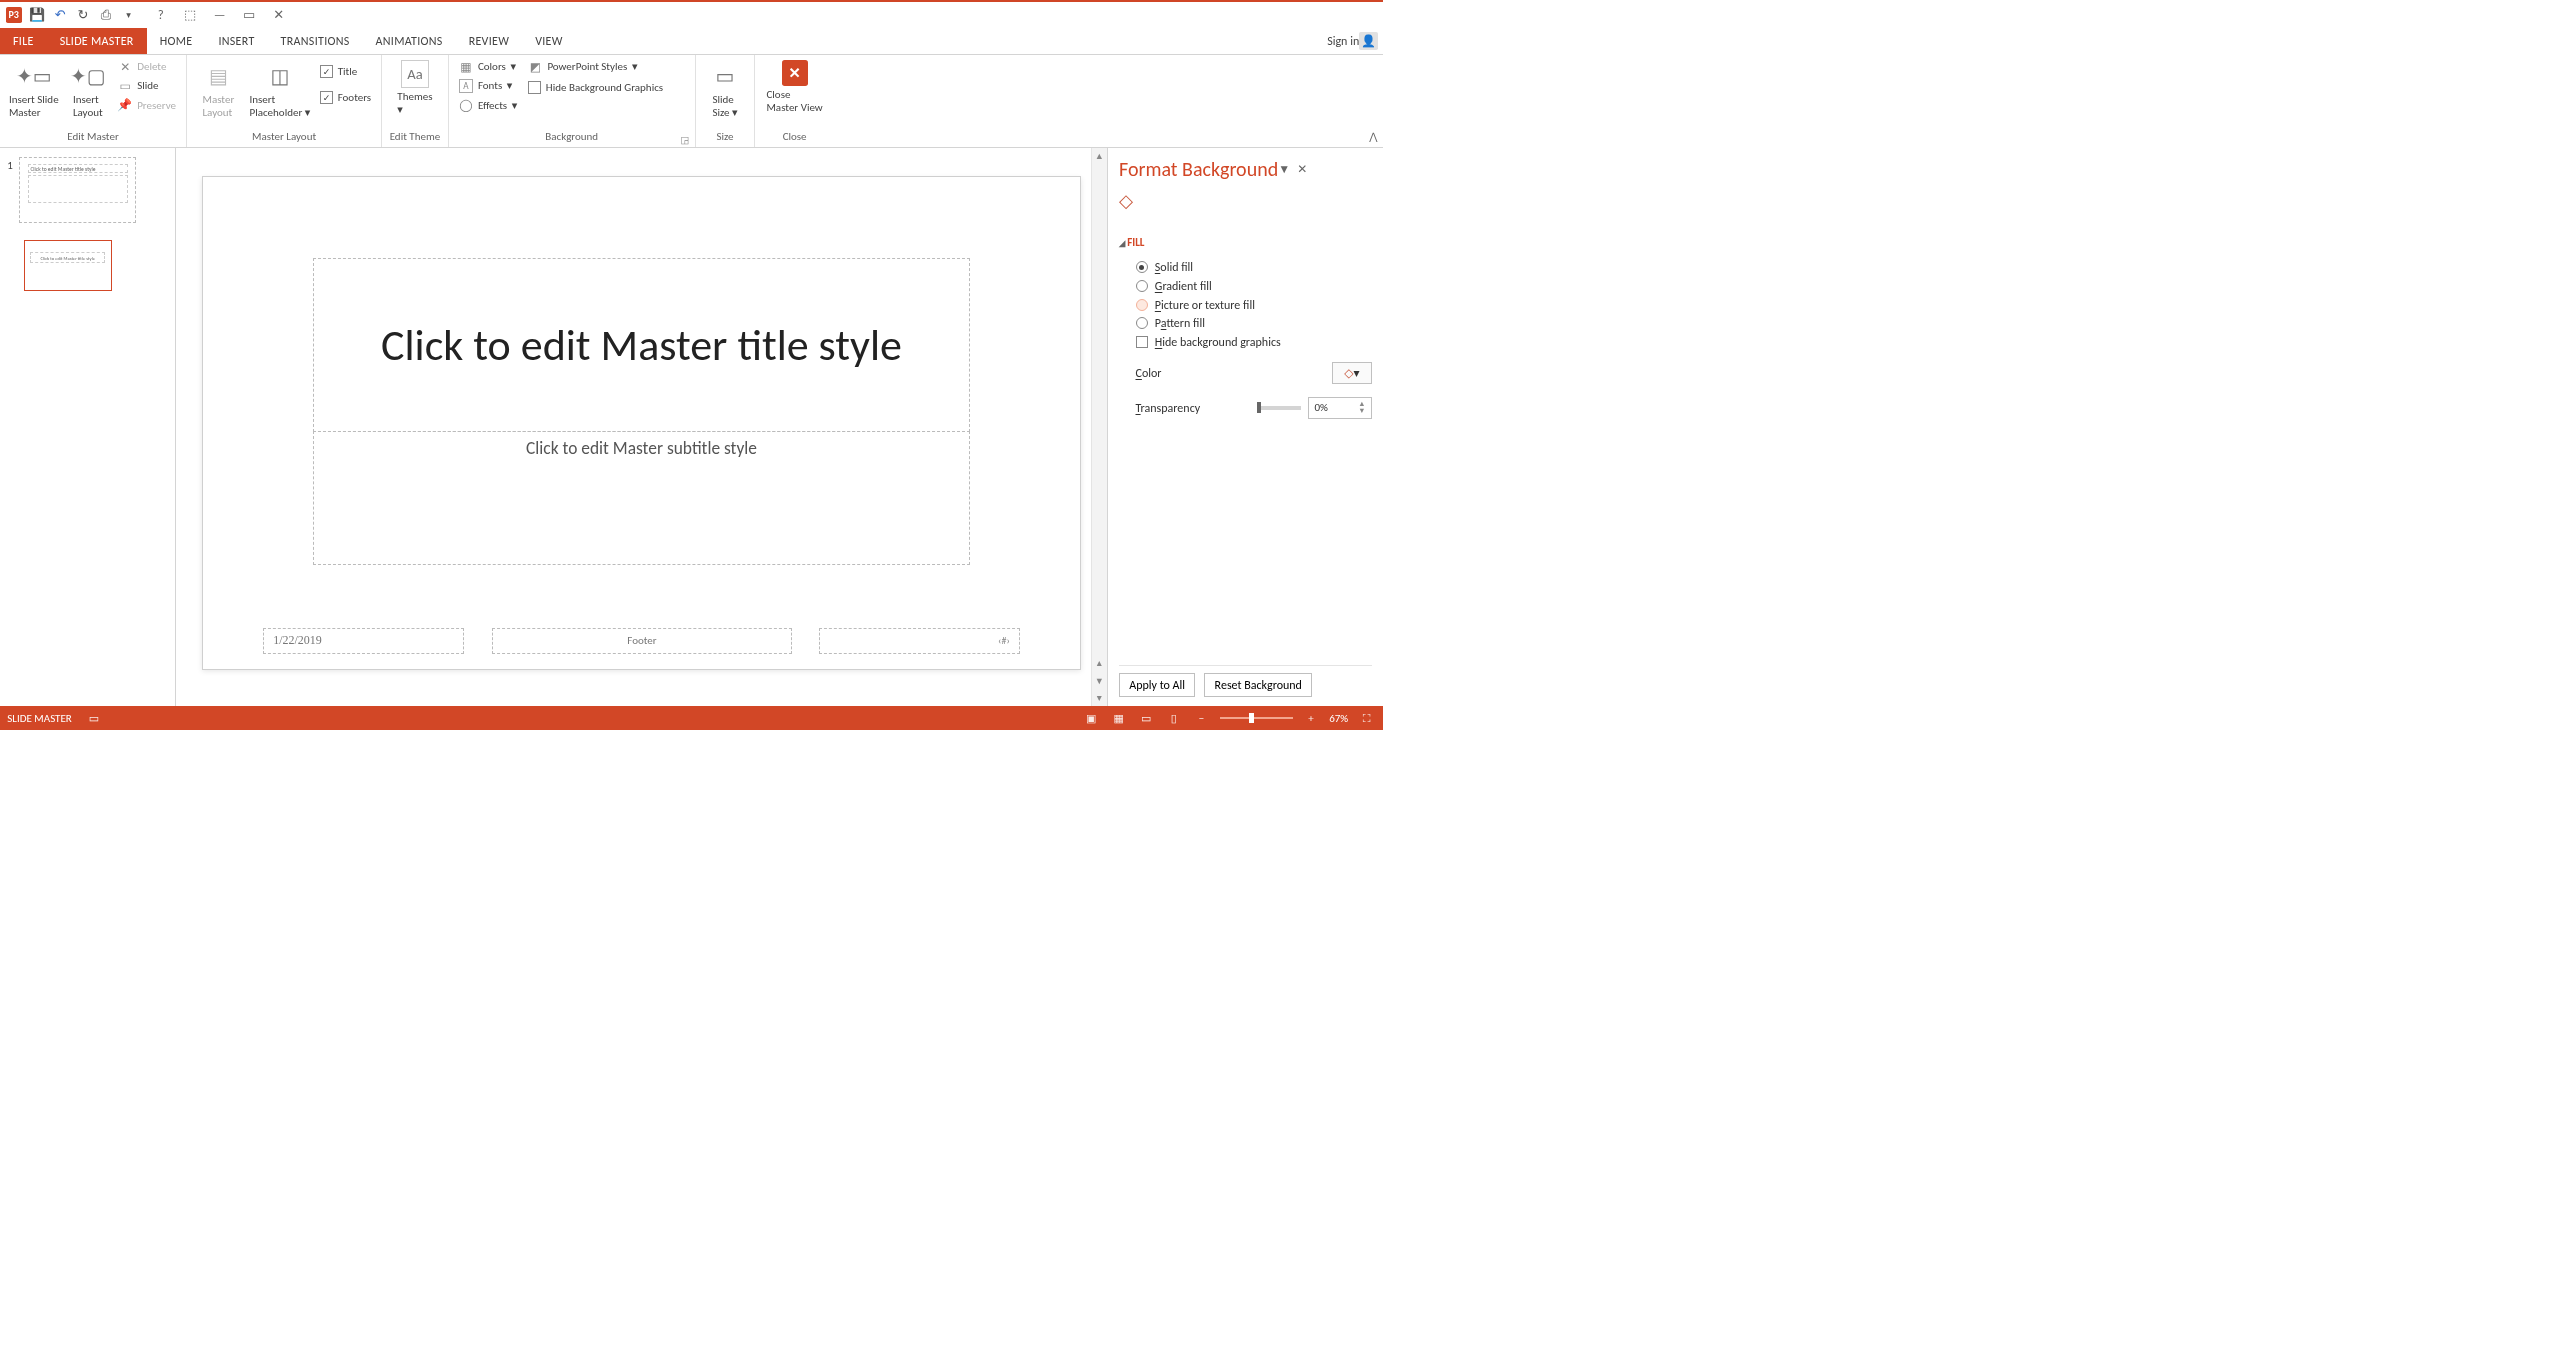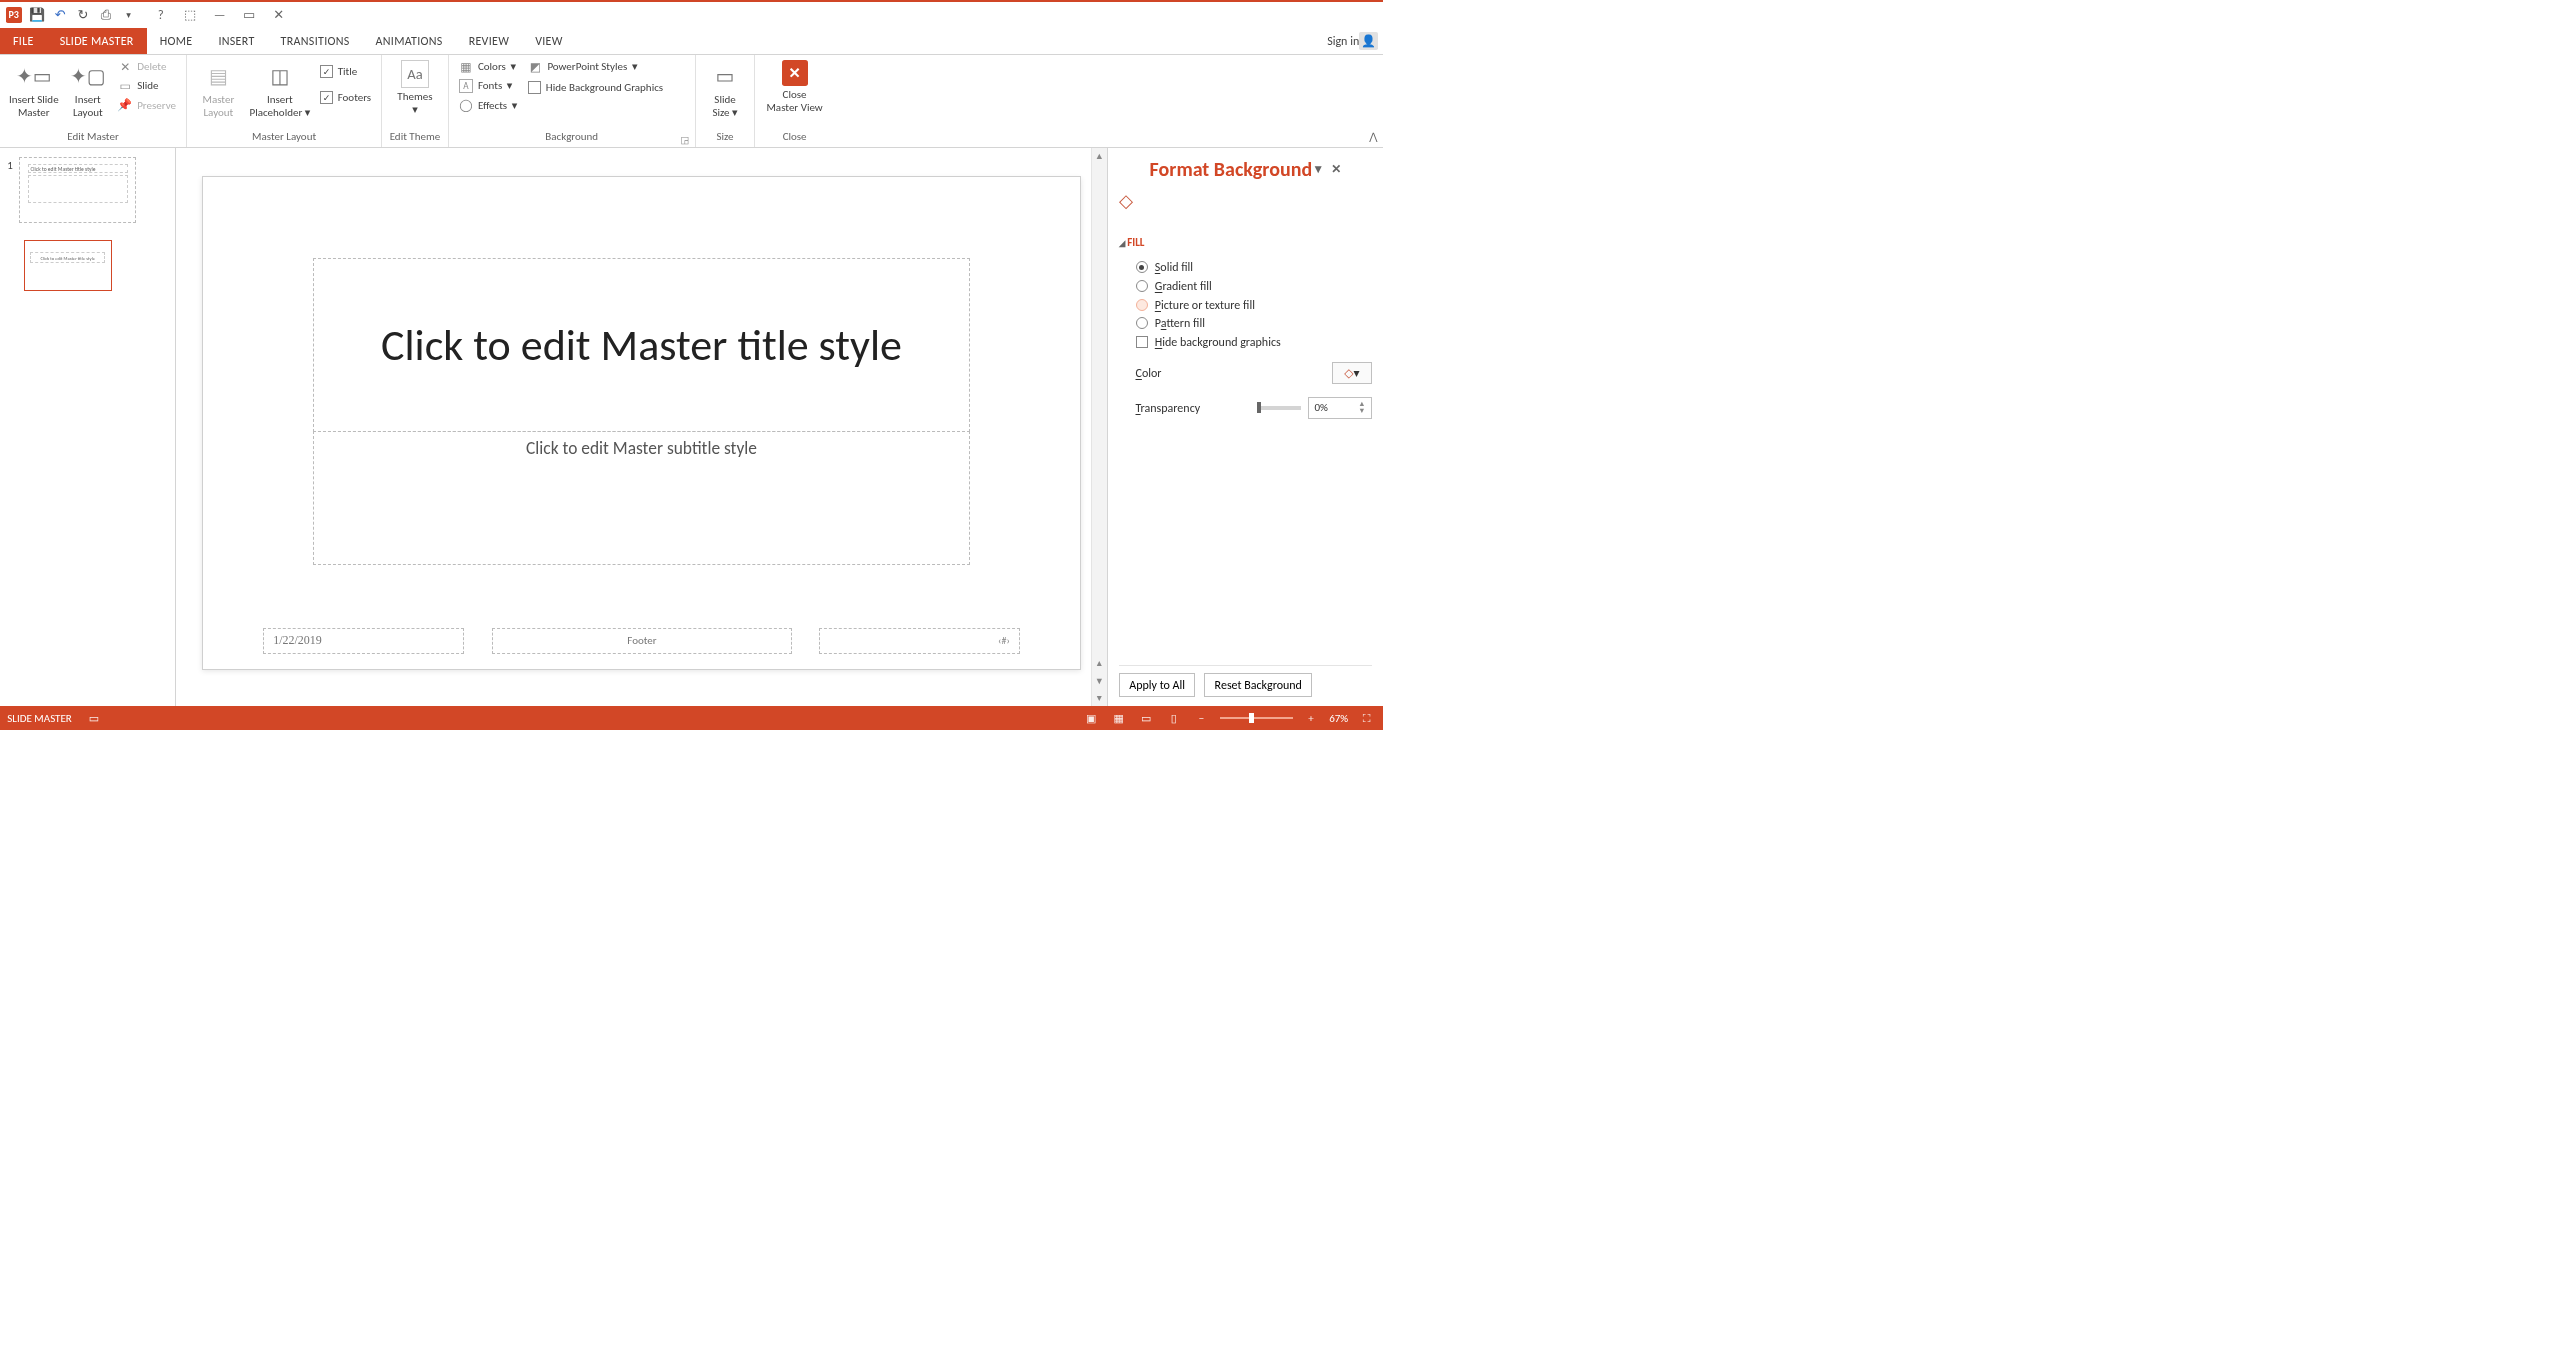--- a/index.html
+++ b/index.html
@@ -19,21 +19,21 @@
 .tabs-row .spacer { flex: 1; }
 .signin { padding: 0 5.5px; display: flex; align-items: center; gap: 0; font-size: 12px; color: #444; }
 .avatar { width: 18.3px; height: 18.3px; background: #e1e1e1; border-radius: 1.8px; display:flex; align-items:center; justify-content:center; color:#999;}
 
 .ribbon { height: 93px; background: #fff; border-bottom: 0.9px solid #d4d4d4; display: flex; position: relative; }
 .group { border-right: 0.9px solid #e1e1e1; padding: 3.7px 7.3px 1.8px; display: flex; flex-direction: column; }
 .group-body { flex: 1; display: flex; align-items: flex-start; gap: 5.5px; }
 .group-label { text-align: center; font-size: 11px; color: #666; height: 16.5px; line-height: 16.5px; }
 .big-btn { display: flex; flex-direction: column; align-items: center; width: 53px; gap: 1.8px; cursor: pointer; padding-top: 1.8px; }
 .big-btn .icn { width: 31px; height: 31px; display:flex; align-items:center; justify-content:center; color:#777; font-size:20px;}
-.big-btn .lbl { font-size: 11px; text-align:center; line-height:13px; color:#444;}
+.big-btn .lbl { font-size: 11px; text-align:left; line-height:13px; color:#444;}
 .small-stack { display:flex; flex-direction:column; gap:2.7px; font-size:11px; color:#444;}
 .small-btn { display:flex; align-items:center; gap:4.6px; cursor:pointer; padding:0.9px 2.7px;}
 .small-btn .sicn { width:14.6px; height:14.6px; display:flex; align-items:center; justify-content:center; color:#888; font-size:12px;}
 .chk { width:13px; height:13px; border:0.9px solid #888; display:inline-flex; align-items:center; justify-content:center; font-size:9.2px; color:#444;}
 .close-x { width:26px; height:26px; background:#d24726; color:#fff; border-radius:2.7px; display:flex; align-items:center; justify-content:center; font-weight:bold; font-size:14.6px;}
 .ribbon-collapse { position:absolute; right:5.5px; bottom:3.7px; color:#666; font-size:10px; cursor:pointer;}
 .dlg-launch { position:absolute; right:5.5px; bottom:1.8px; font-size:9.2px; color:#888; cursor:pointer;}
 .group { position:relative;}
 
 .main { flex:1; display:flex; min-height:0; }
@@ -53,21 +53,21 @@
 .scrollbar-v .next { bottom:0;}
 .slide { margin-top:27.5px; width:879px; height:494px; background:#fff; border:0.9px solid #cfcfcf; box-shadow:0 1.8px 5.5px rgba(0,0,0,.1); position:relative;}
 .ph { position:absolute; border:0.9px dashed #bbb; display:flex; align-items:center; justify-content:center; color:#333;}
 .ph-title { left:110px; top:81px; right:110px; height:174px; font-size:44px;font-family:Calibri Light, Calibri, sans-serif; font-weight:300; color:#222;}
 .ph-content { left:110px; top:254px; right:110px; bottom:104px; border:0.9px dashed #bbb;}
 .ph-date { left:60px; bottom:14.6px; width:201px; height:26px; font-size:12px; justify-content:flex-start; padding-left:9.2px; color:#777;font-family:Liberation Serif, serif;}
 .ph-footer { left:289px; bottom:14.6px; width:300px; height:26px; font-size:11px; color:#777;margin-top:32px;}
 .ph-num { right:60px; bottom:14.6px; width:201px; height:26px; font-size:10px; justify-content:flex-end; padding-right:9.2px; color:#888;}
 
 .pane { width:276px; border-left:0.9px solid #d4d4d4; background:#fff; display:flex; flex-direction:column; padding:9.2px 11px 0;}
-.pane-title { color:#d24726; font-size:20px; font-weight:700; display:flex; align-items:center; justify-content:center;}
+.pane-title { color:#d24726; font-size:20px; font-weight:400; display:flex; align-items:center; justify-content:flex-start;}
 .pane-title .ctrls { color:#666; font-size:12px; display:flex; gap:7.3px;}
 .pane-icns { margin-top:9.2px; color:#c85a3f; font-size:18.3px;}
 .pane-sec { margin-top:24px; font-size:12px;}
 .sec-head { color:#d24726; font-weight:bold; font-size:11px; margin-bottom:11px; cursor:pointer;}
 .sec-head::before { content:"◢ "; font-size:8.2px; color:#666;}
 .radio-row { display:flex; align-items:center; gap:7.3px; margin:4.6px 0 4.6px 16.5px; font-size:12px; color:#333; cursor:pointer;}
 .radio { width:12px; height:12px; border:0.9px solid #888; border-radius:50%; display:inline-flex; align-items:center; justify-content:center;}
 .radio.sel .dot { width:5.5px; height:5.5px; background:#444; border-radius:50%;}
 .radio.orange { border-color:#f3b199; background:#fde9e0;}
 .chkbox { width:12px; height:12px; border:0.9px solid #888; display:inline-block;}

